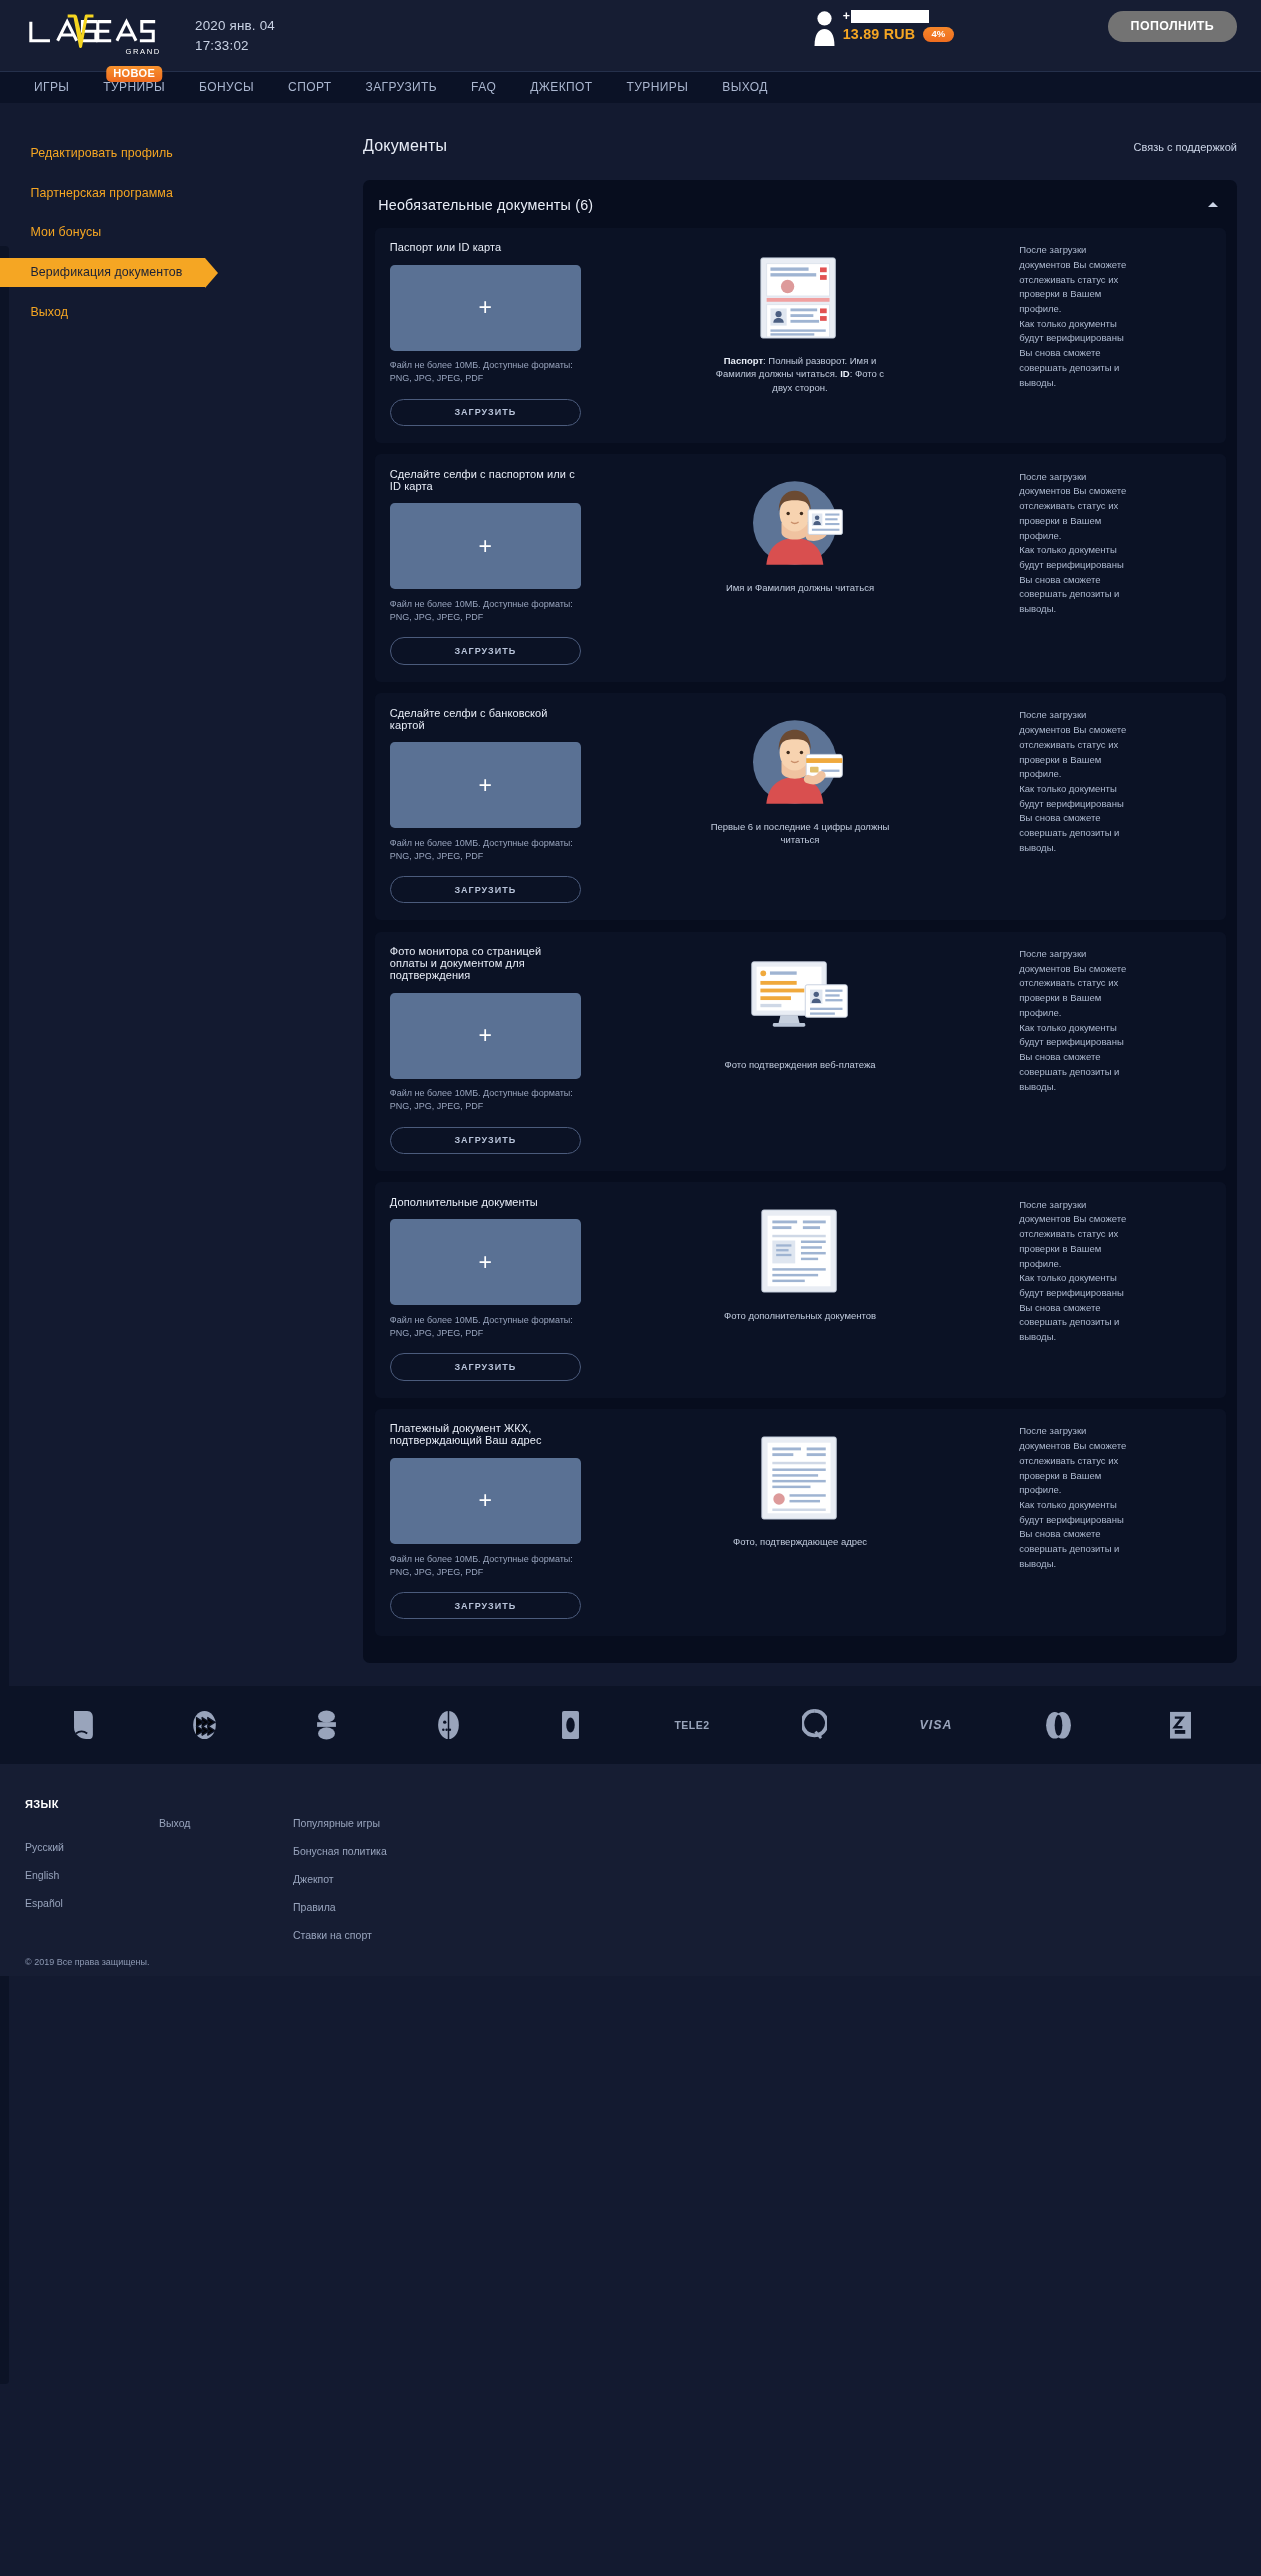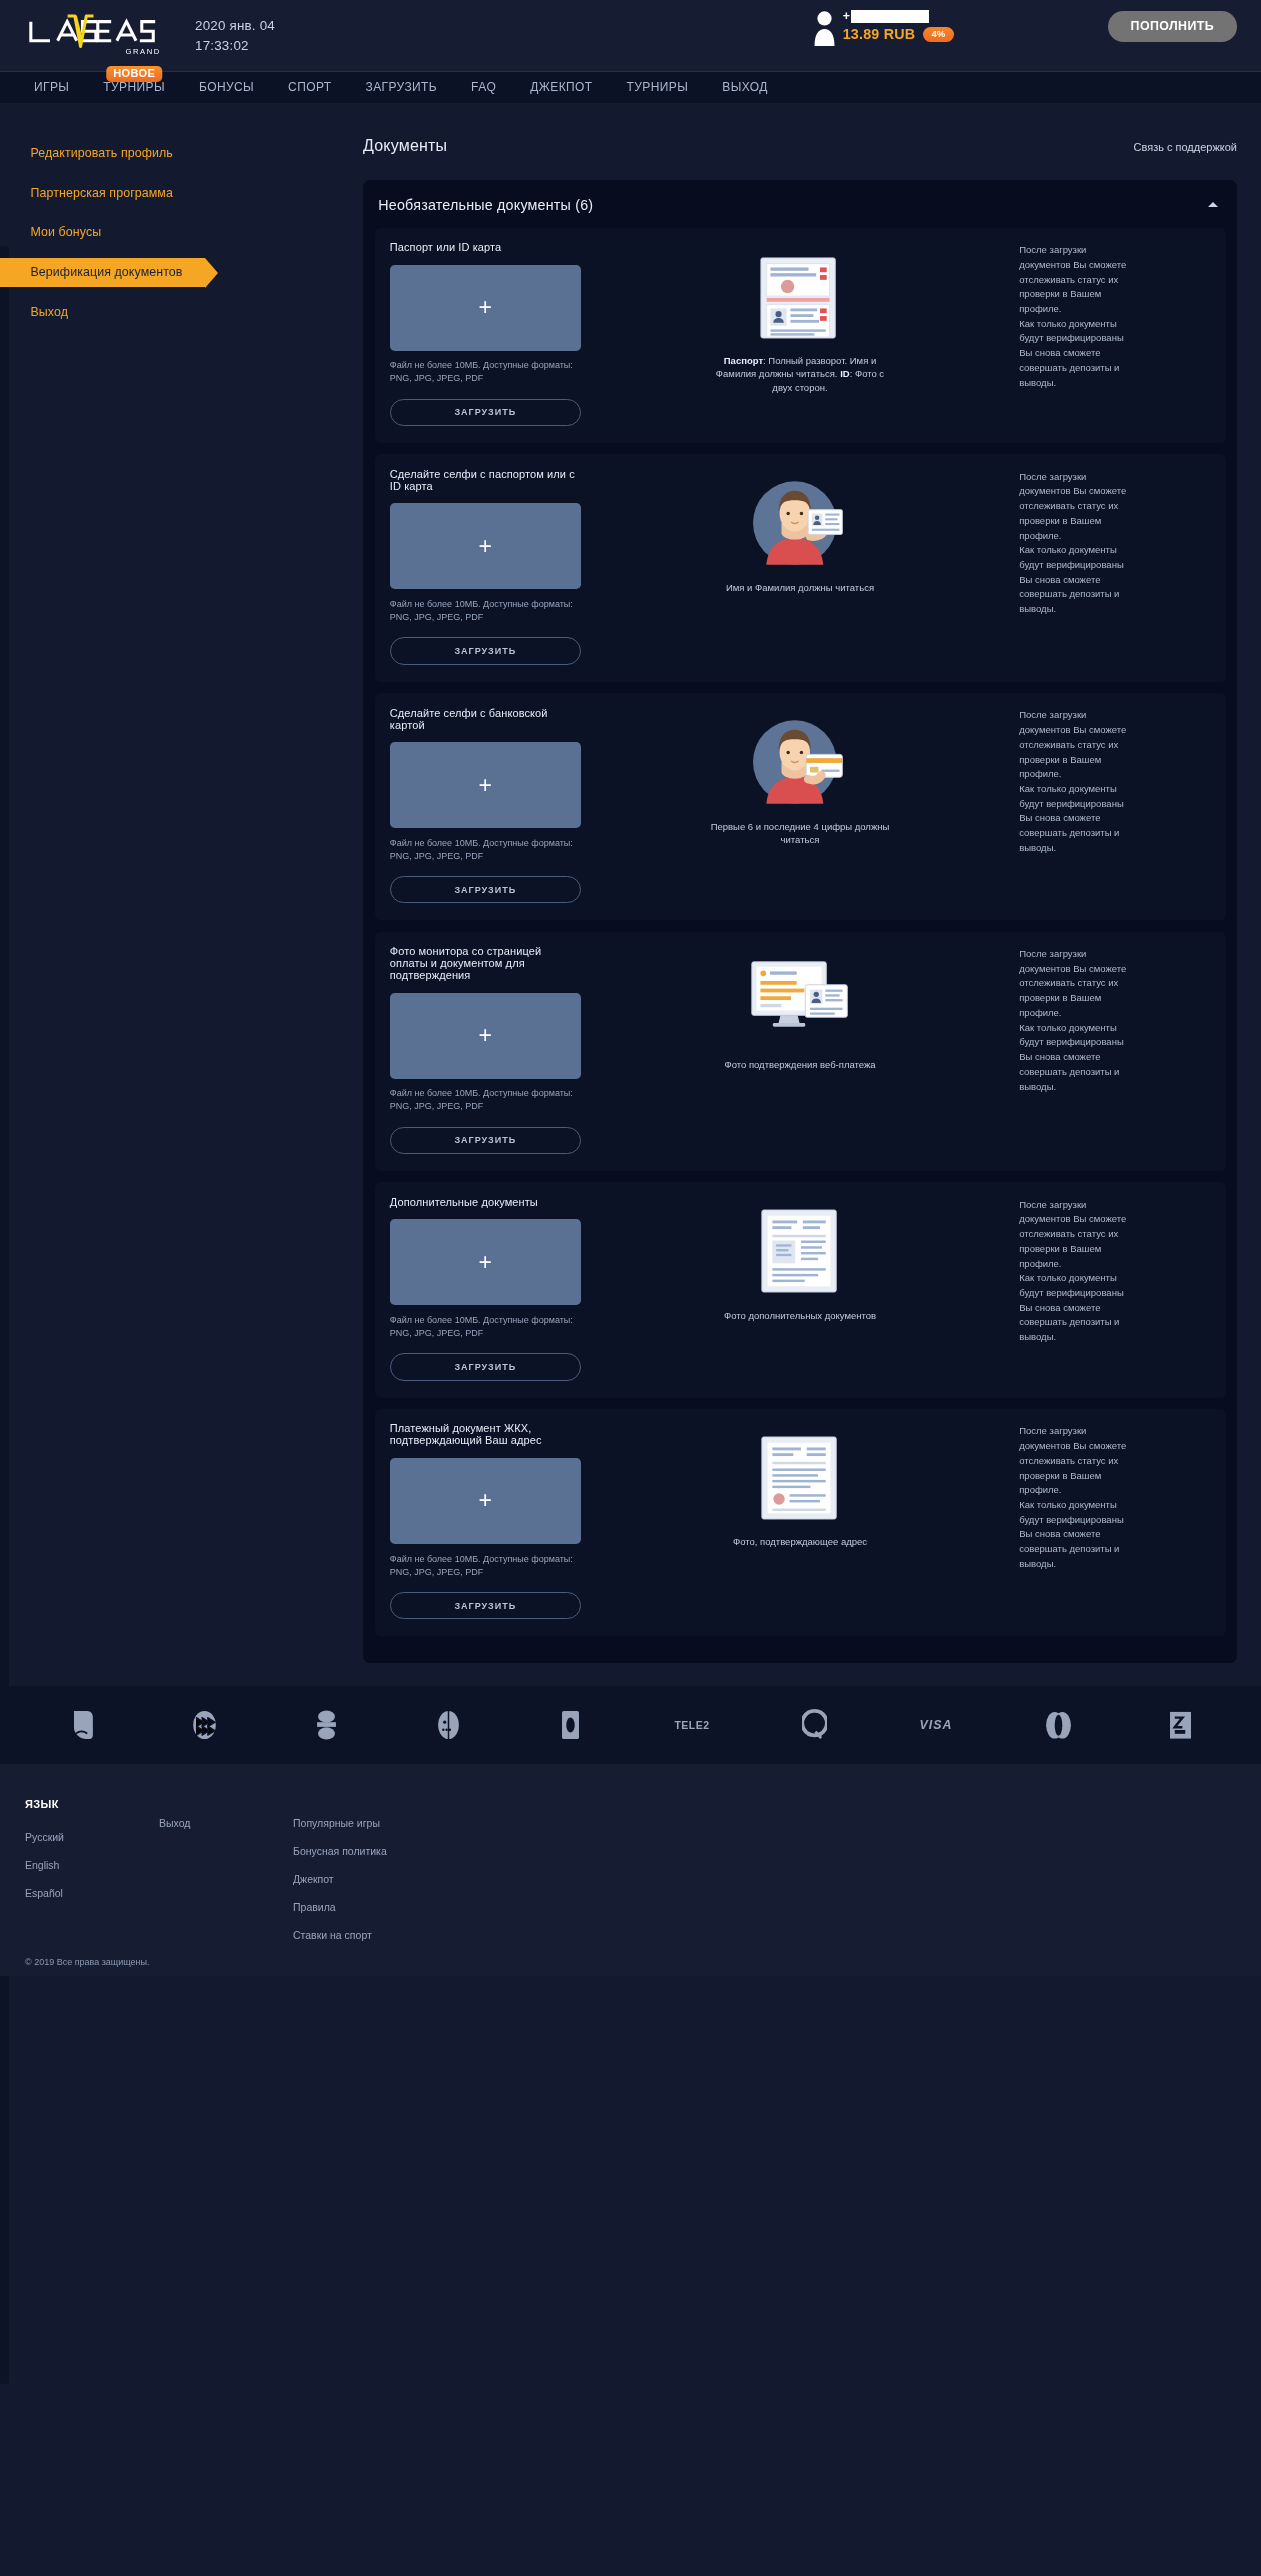--- a/index.html
+++ b/index.html
@@ -275,21 +275,21 @@
   .footer-cols { display: flex; flex: 1; justify-content: flex-start; }
   .fcol { padding-top: 1.9px; }
   .fcol.lang { width: 134px; }
   .fcol.mid { width: 134px; padding-top: 21px; }
   .fcol.right { width: 181px; padding-top: 21px; }
   .fcol h4 {
     color: #ffffff;
     font-size: 11px;
     font-weight: bold;
     letter-spacing: 0.4px;
-    margin-bottom: 21px;
+    margin-bottom: 31px;
   }
   .fcol a {
     display: block;
     color: #98a4bd;
     font-size: 10.5px;
     margin-bottom: 16px;
     text-decoration: none;
     cursor: pointer;
   }
   .copyright {

